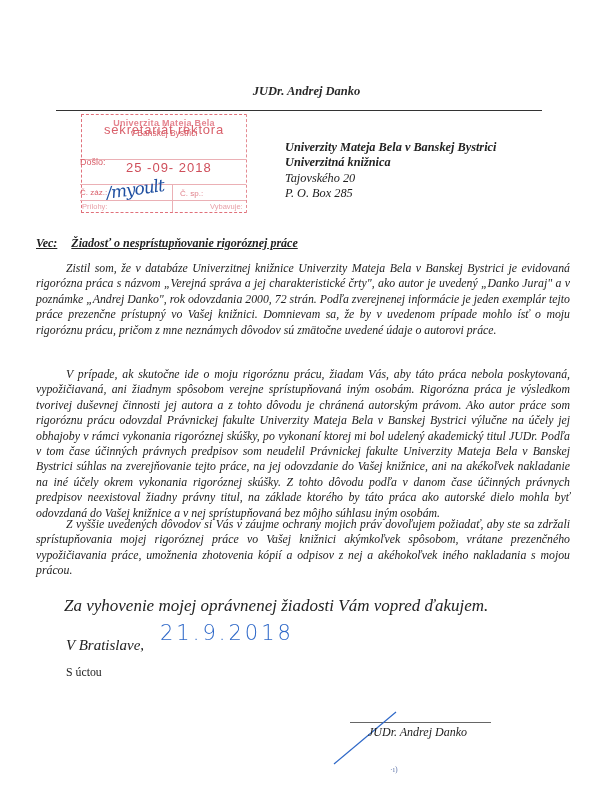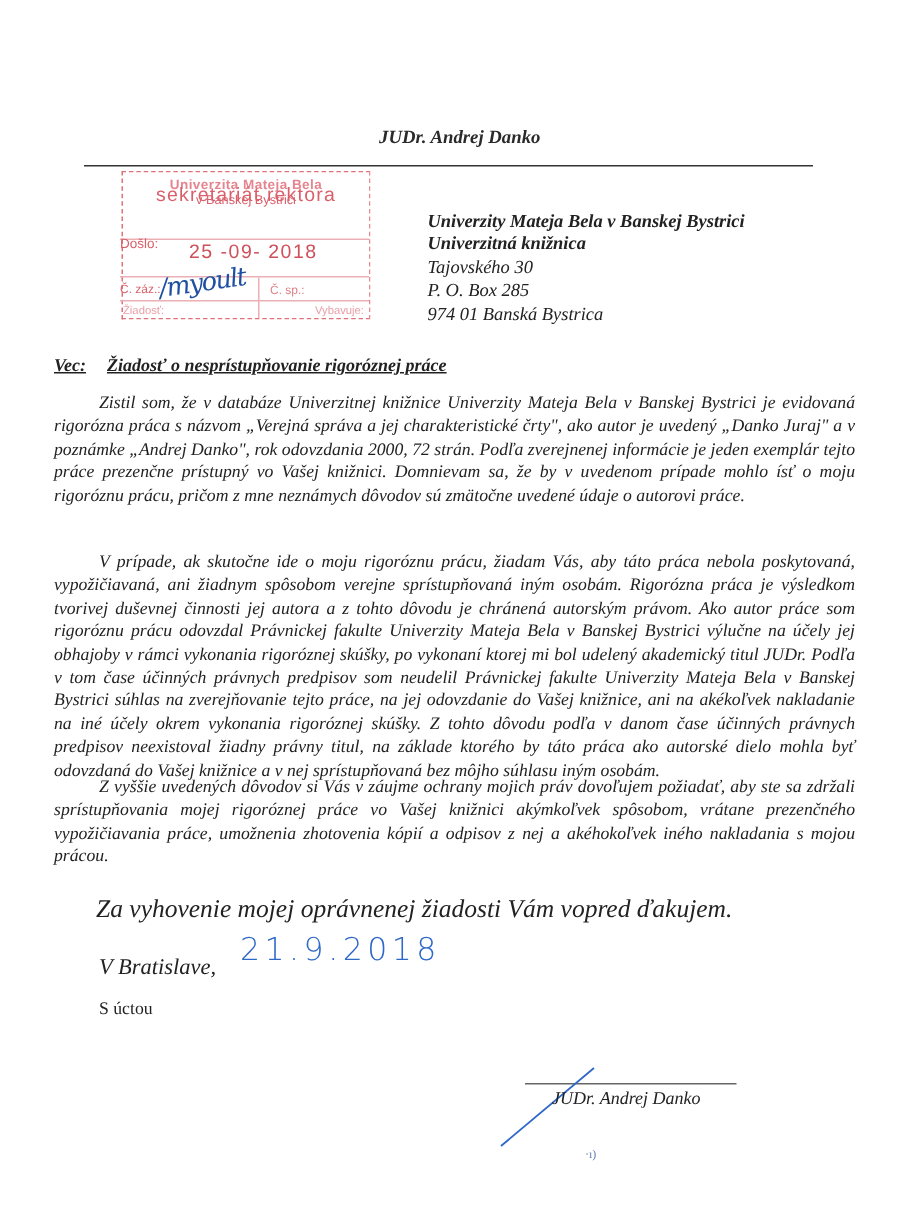--- a/index.html
+++ b/index.html
@@ -65,30 +65,29 @@
   <div class="l3">sekretariát rektora</div>
   <div class="dateline"></div>
   <div class="doslo-lbl">Došlo:</div>
   <div class="doslo-val">25 -09- 2018</div>
   <div class="row2line"></div>
   <div class="czaz-lbl">Č. záz.:</div>
   <div class="czaz-sig">/myoult</div>
   <div class="cspis-lbl">Č. sp.:</div>
   <div class="row3line"></div>
   <div class="vdiv"></div>
-  <div class="prilohy-lbl">Žiadosť:</div>
+  <div class="prilohy-lbl">Prílohy:</div>
   <div class="vybavuje-lbl">Vybavuje:</div>
 </div>
 
 <div class="abs addr">
   <div class="b">Univerzity Mateja Bela v Banskej Bystrici</div>
   <div class="b">Univerzitná knižnica</div>
-  <div>Tajovského 30</div>
+  <div>Tajovského 20</div>
   <div>P. O. Box 285</div>
-  <div>974 01 Banská Bystrica</div>
 </div>
 
 <div class="abs subject">
   <span class="vec">Vec:</span><span>Žiadosť o nesprístupňovanie rigoróznej práce</span>
 </div>
 
 <div class="abs para p1"><span class="indent"></span><span>Zistil som, že v databáze Univerzitnej knižnice Univerzity Mateja Bela v Banskej Bystrici je evidovaná rigorózna práca s názvom „Verejná správa a jej charakteristické črty", ako autor je uvedený „Danko Juraj" a v poznámke „Andrej Danko", rok odovzdania 2000, 72 strán. Podľa zverejnenej informácie je jeden exemplár tejto práce prezenčne prístupný vo Vašej knižnici. Domnievam sa, že by v uvedenom prípade mohlo ísť o moju rigoróznu prácu, pričom z mne neznámych dôvodov sú zmätočne uvedené údaje o autorovi práce.</span></div>
 <div class="abs para p2"><span class="indent"></span><span>V prípade, ak skutočne ide o moju rigoróznu prácu, žiadam Vás, aby táto práca nebola poskytovaná, vypožičiavaná, ani žiadnym spôsobom verejne sprístupňovaná iným osobám. Rigorózna práca je výsledkom tvorivej duševnej činnosti jej autora a z tohto dôvodu je chránená autorským právom. Ako autor práce som rigoróznu prácu odovzdal Právnickej fakulte Univerzity Mateja Bela v Banskej Bystrici výlučne na účely jej obhajoby v rámci vykonania rigoróznej skúšky, po vykonaní ktorej mi bol udelený akademický titul JUDr. Podľa v tom čase účinných právnych predpisov som neudelil Právnickej fakulte Univerzity Mateja Bela v Banskej Bystrici súhlas na zverejňovanie tejto práce, na jej odovzdanie do Vašej knižnice, ani na akékoľvek nakladanie na iné účely okrem vykonania rigoróznej skúšky. Z tohto dôvodu podľa v danom čase účinných právnych predpisov neexistoval žiadny právny titul, na základe ktorého by táto práca ako autorské dielo mohla byť odovzdaná do Vašej knižnice a v nej sprístupňovaná bez môjho súhlasu iným osobám.</span></div>
 <div class="abs para p3"><span class="indent"></span><span>Z vyššie uvedených dôvodov si Vás v záujme ochrany mojich práv dovoľujem požiadať, aby ste sa zdržali sprístupňovania mojej rigoróznej práce vo Vašej knižnici akýmkoľvek spôsobom, vrátane prezenčného vypožičiavania práce, umožnenia zhotovenia kópií a odpisov z nej a akéhokoľvek iného nakladania s mojou prácou.</span></div>
 <div class="abs p4">Za vyhovenie mojej oprávnenej žiadosti Vám vopred ďakujem.</div>

